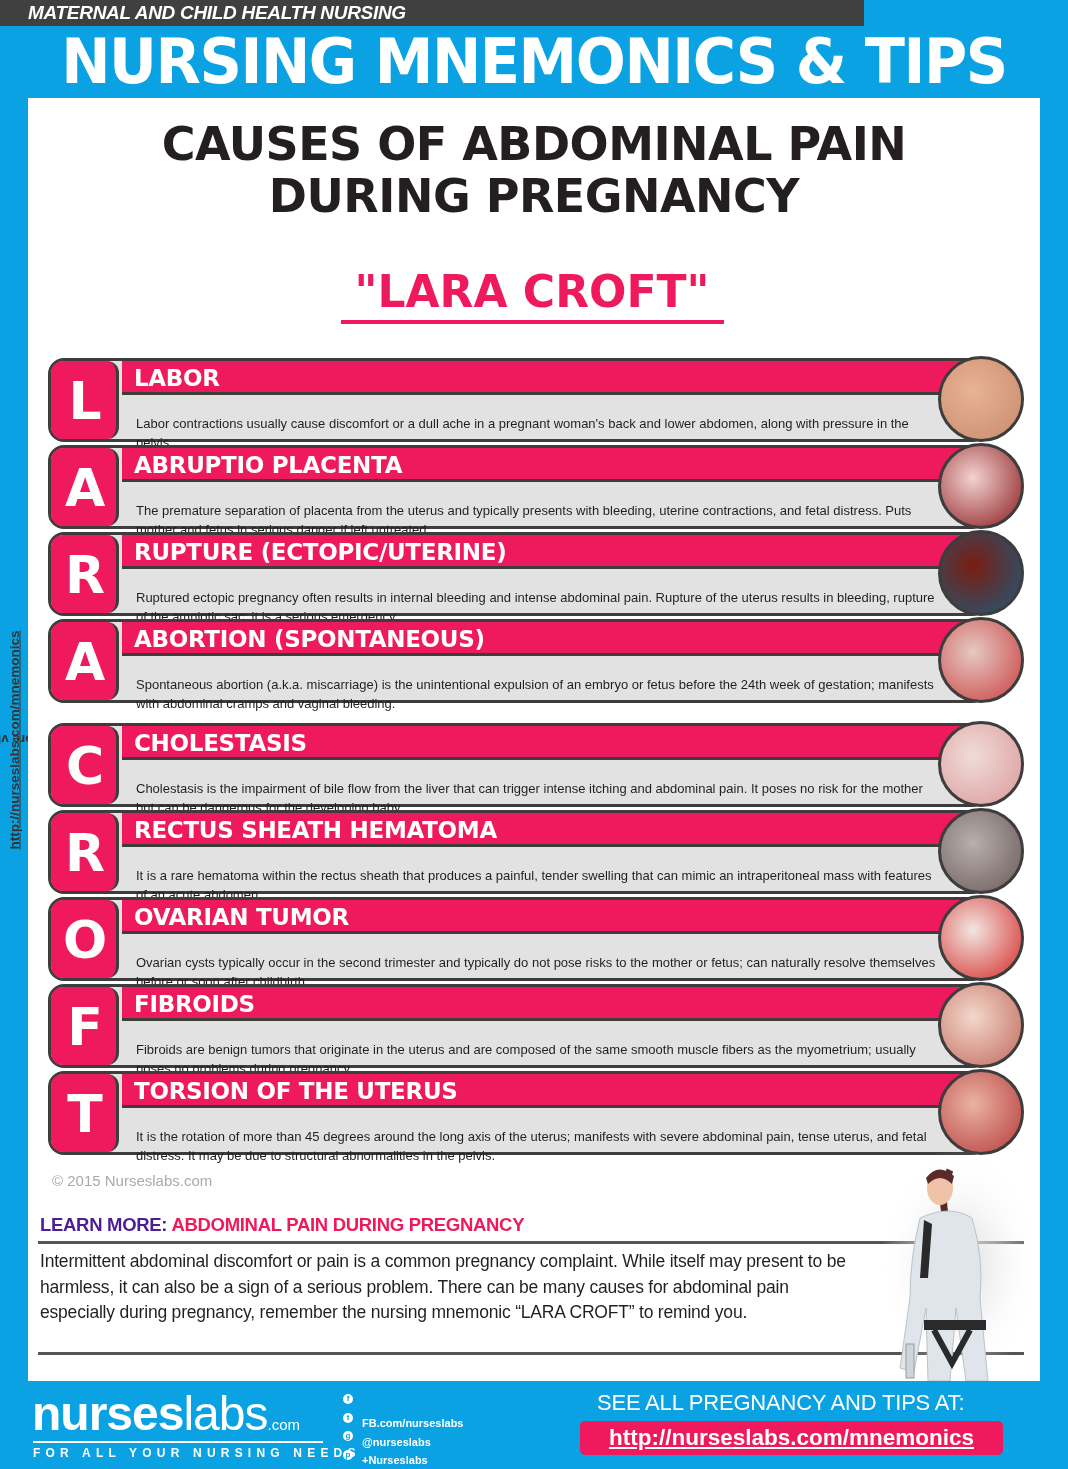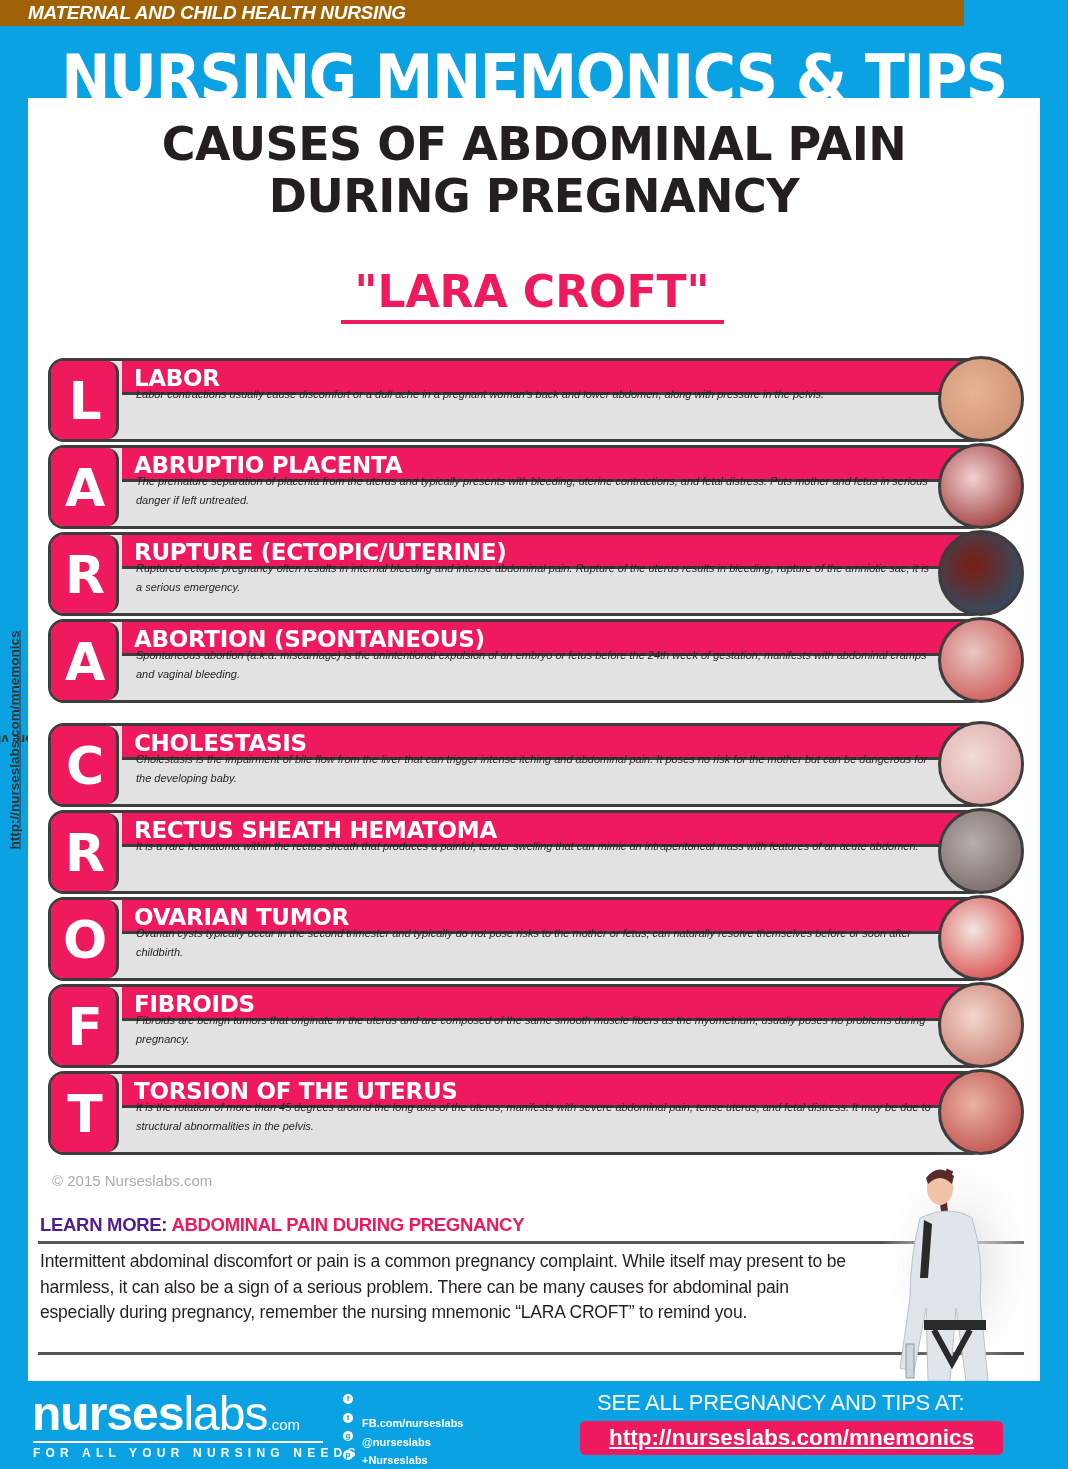--- a/index.html
+++ b/index.html
@@ -1,40 +1,40 @@
 <!DOCTYPE html>
 <html><head>
   <meta charset="utf-8">
   <style>
     * { box-sizing: border-box; margin: 0; padding: 0; }
     html, body { width: 1068px; height: 1469px; overflow: hidden; }
     body { background: #0aa2e2; font-family: "Liberation Sans", sans-serif; position: relative; }
 
-    .top-band { position: absolute; left: 0; top: 0; width: 964px; height: 26px; background: #a16207; }
+    .top-band { position: absolute; left: 0; top: 0; width: 864px; height: 26px; background: #404040; }
     .top-band .kicker { position: absolute; left: 28px; top: 2px; color: #fff; font-weight: bold; font-style: italic; font-size: 19px; letter-spacing: -0.3px; }
-    .banner { position: absolute; left: 0; top: 42px; width: 1068px; height: 72px; }
+    .banner { position: absolute; left: 0; top: 26px; width: 1068px; height: 72px; }
     .banner .big { position: absolute; left: 12px; top: 0px; width: 1044px; text-align: center; color: #fff; font-family: "DejaVu Sans", sans-serif; font-weight: bold; font-size: 62px; letter-spacing: -1.5px; line-height: 72px; transform: scaleX(0.95); transform-origin: center; }
 
     .page { position: absolute; left: 28px; top: 98px; width: 1012px; height: 1283px; background: #fff; }
 
     .side-credit { position: absolute; left: 0; top: 360px; width: 28px; height: 760px; }
     .side-credit span { position: absolute; left: 50%; top: 50%; transform: translate(-50%, -50%) rotate(-90deg); white-space: nowrap; color: #333; font-size: 13.5px; font-weight: bold; }
     .side-credit span u { text-decoration: underline; }
 
     .title { position: absolute; left: 28px; top: 118px; width: 1012px; text-align: center; color: #231f20; font-family: "DejaVu Sans", sans-serif; font-weight: bold; font-size: 46px; line-height: 52px; letter-spacing: -0.5px; }
     .mnemonic { position: absolute; left: 340px; top: 264px; width: 384px; text-align: center; color: #ee1a5d; font-family: "DejaVu Sans", sans-serif; font-weight: bold; font-size: 44px; line-height: 56px; }
     .mnemonic-underline { position: absolute; left: 341px; top: 320px; width: 383px; height: 4px; background: #ee1a5d; }
 
     .row { position: absolute; left: 48px; width: 975px; height: 84px; }
     .row .frame { position: absolute; left: 0; top: 0; width: 940px; height: 84px; border: 3px solid #3d3d3d; border-radius: 16px; background: #e2e2e2; overflow: hidden; }
     .row .letter-box { position: absolute; left: 3px; top: 3px; width: 68px; height: 78px; background: #ee1a5d; border-radius: 12px; border-right: 3px solid #3d3d3d; }
     .row .letter { position: absolute; left: 3px; top: 3px; width: 68px; height: 78px; color: #fff; font-family: "DejaVu Sans", sans-serif; font-weight: bold; font-size: 52px; line-height: 80px; text-align: center; }
     .row .head-bar { position: absolute; left: 74px; top: 3px; width: 863px; height: 34px; background: #ee1a5d; border-bottom: 3px solid #3d3d3d; }
     .row .heading { position: absolute; left: 86px; top: 5px; color: #fff; font-family: "DejaVu Sans", sans-serif; font-weight: bold; font-size: 23px; line-height: 30px; letter-spacing: -0.3px; }
-    .row .desc { position: absolute; left: 88px; top: 27px; width: 800px; color: #231f20; font-style: italic; font-size: 11px; line-height: 19px; }
+    .row .desc { position: absolute; left: 88px; top: 56px; width: 800px; color: #231f20; font-size: 13px; line-height: 19px; }
     .row .thumb { position: absolute; left: 890px; top: -2px; width: 86px; height: 86px; border-radius: 50%; border: 3px solid #3d3d3d; overflow: hidden; }
 
     .copyright { position: absolute; left: 52px; top: 1172px; color: #aaa; font-size: 15px; }
 
     .learn { position: absolute; left: 40px; top: 1214px; font-size: 18.5px; font-weight: bold; letter-spacing: -0.3px; }
     .learn .lbl { color: #4c1d95; }
     .learn .topic { color: #ee1a5d; text-align: center; }
     .rule { position: absolute; left: 38px; height: 3px; width: 986px; background: #555; }
     .learn-text { position: absolute; left: 40px; top: 1249px; width: 820px; color: #231f20; font-size: 17.5px; line-height: 25.5px; letter-spacing: -0.2px; }
 

